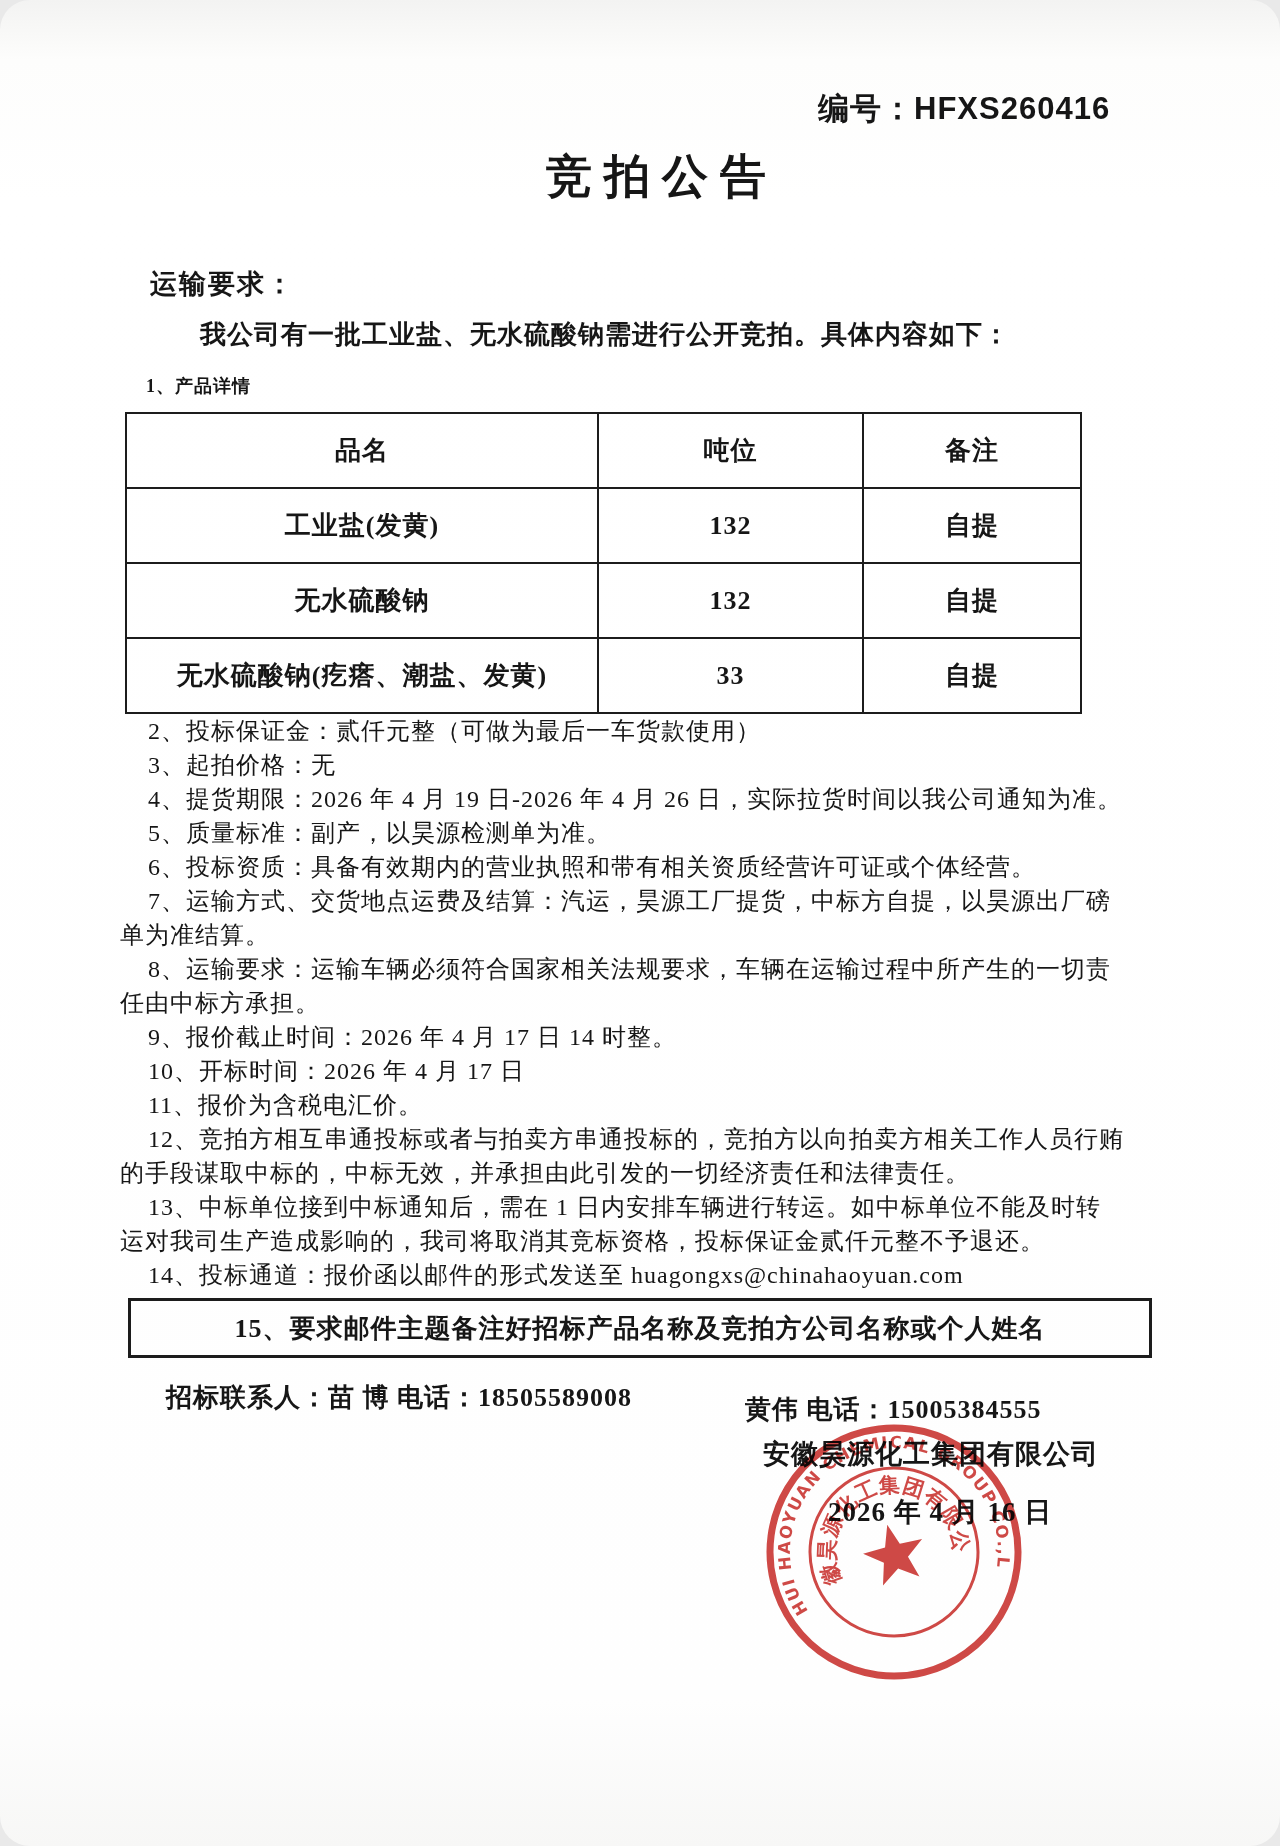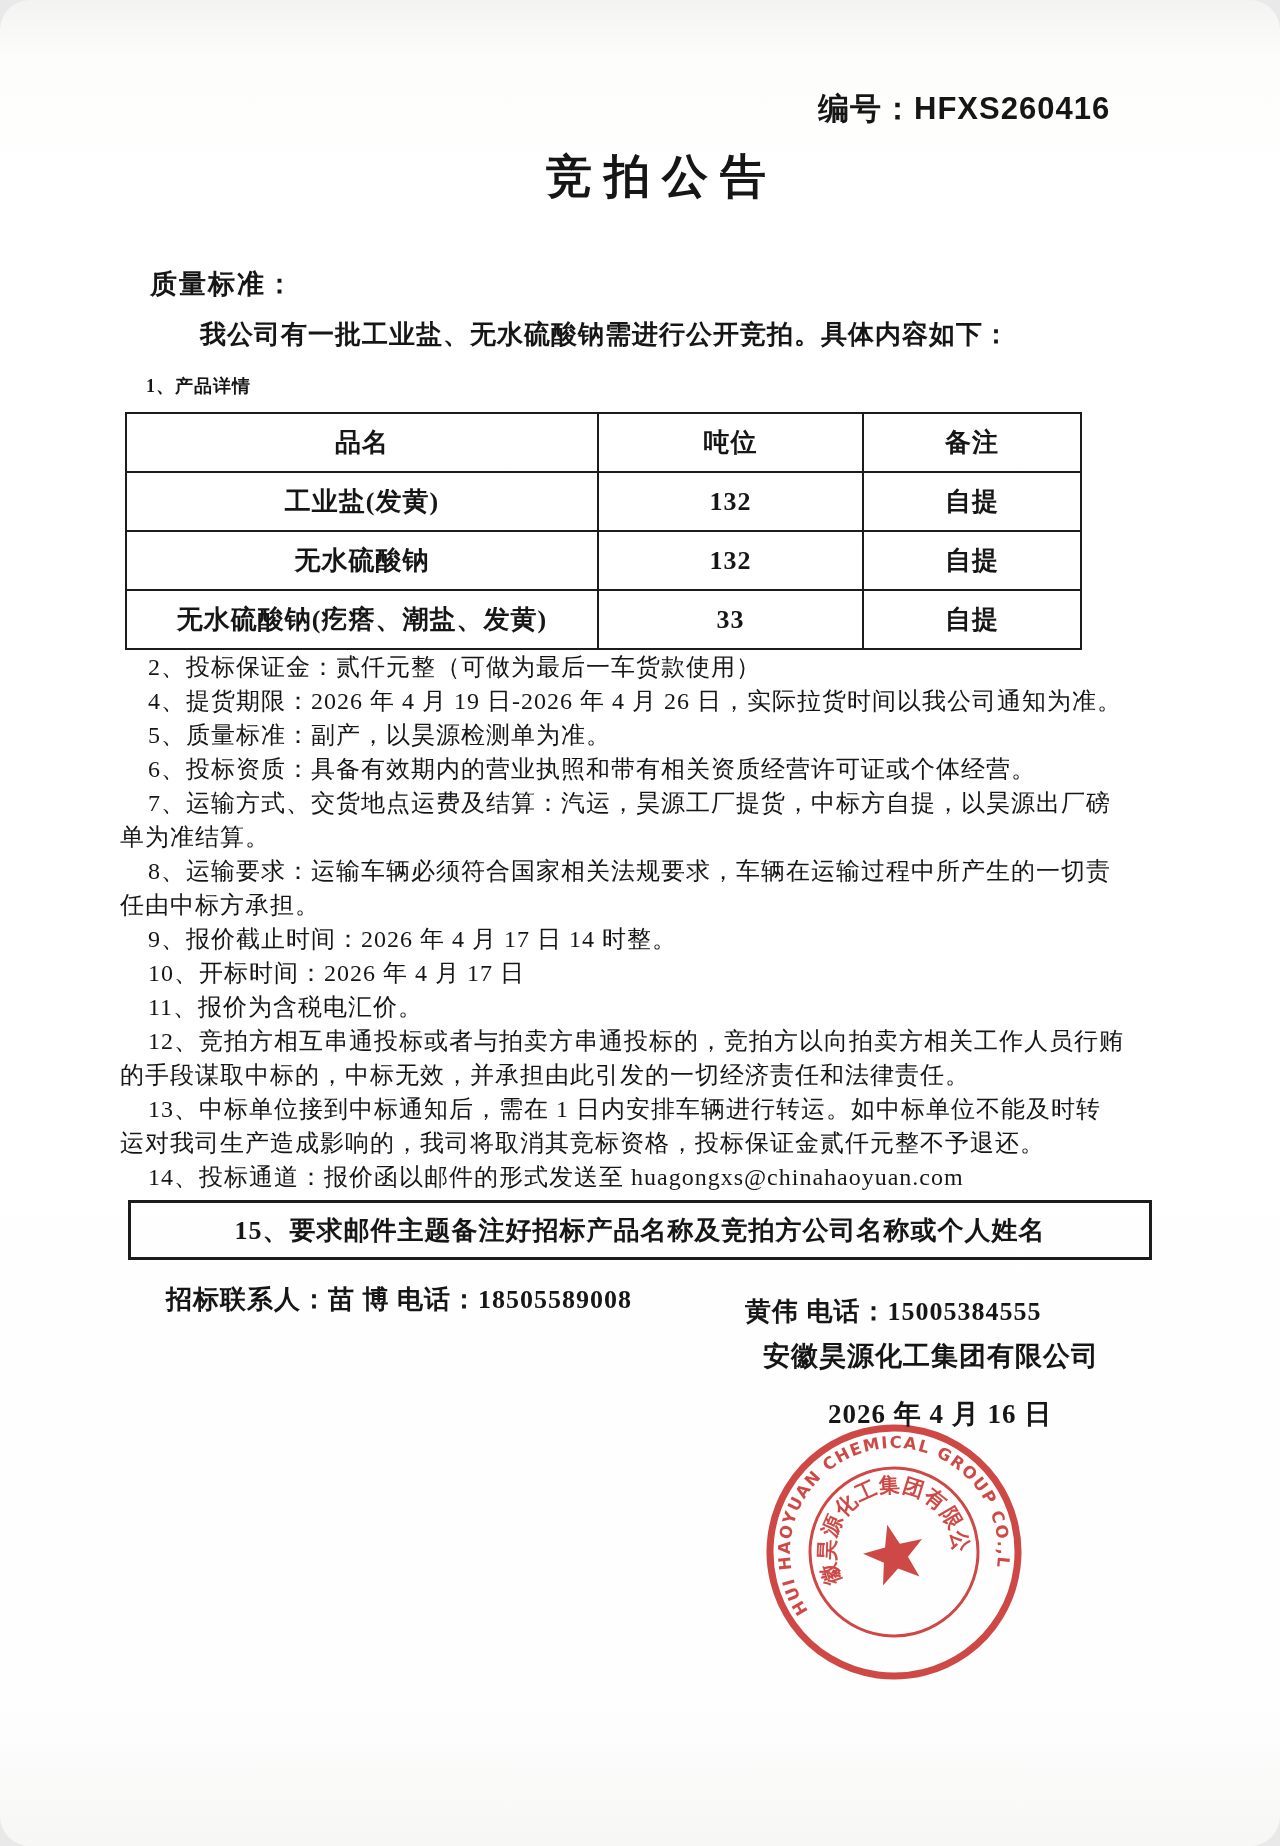--- a/index.html
+++ b/index.html
@@ -44,21 +44,21 @@
     margin:14px 0 0 125px;
     border-collapse:collapse;
     width:955px;
     table-layout:fixed;
   }
   table.products td,table.products th{
     border:2px solid #1c1c1c;
     height:41px;
     text-align:center;vertical-align:middle;
     font-size:26px;font-weight:bold;letter-spacing:1px;
-    padding:8px;
+    padding:16px;
   }
   col.c1{width:472px}col.c2{width:265px}col.c3{width:218px}
   p.item{
     margin:0 0 0 120px;width:1005px;
     font-size:24px;font-weight:normal;letter-spacing:1px;line-height:34px;
     text-indent:28px;
   }
   .m-i2{margin-top:20px}.m-i3{margin-top:16px}.m-i4{margin-top:12px}
   .m-i5{margin-top:10px}.m-i6{margin-top:0px}.m-i7{margin-top:0px}
   .m-i8{margin-top:6px}.m-i9{margin-top:14px}.m-i10{margin-top:8px}
@@ -98,21 +98,21 @@
 </style>
 </head>
 <body>
 
 <div class="page">
 
   <div class="doc-number">编号：HFXS260416</div>
 
   <div class="doc-title">竞拍公告</div>
 
-  <div class="salutation">质量标准：</div>
+  <div class="salutation">运输要求：</div>
 
   <div class="intro">我公司有一批工业盐、无水硫酸钠需进行公开竞拍。具体内容如下：</div>
 
   <div class="sec-heading">1、产品详情</div>
 
   <table class="products">
     <colgroup>
         <col class="c1">
         <col class="c2">
         <col class="c3">
@@ -135,20 +135,21 @@
       </tr>
       <tr>
         <td>无水硫酸钠(疙瘩、潮盐、发黄)</td>
         <td>33</td>
         <td>自提</td>
       </tr>
     </tbody>
   </table>
 
   <p class="item m-i2">2、投标保证金：贰仟元整（可做为最后一车货款使用）</p>
+  <p class="item m-i3">3、起拍价格：无</p>
   <p class="item m-i4">4、提货期限：2026 年 4 月 19 日-2026 年 4 月 26 日，实际拉货时间以我公司通知为准。</p>
   <p class="item m-i5">5、质量标准：副产，以昊源检测单为准。</p>
   <p class="item m-i6">6、投标资质：具备有效期内的营业执照和带有相关资质经营许可证或个体经营。</p>
   <p class="item m-i7">7、运输方式、交货地点运费及结算：汽运，昊源工厂提货，中标方自提，以昊源出厂磅单为准结算。</p>
   <p class="item m-i8">8、运输要求：运输车辆必须符合国家相关法规要求，车辆在运输过程中所产生的一切责任由中标方承担。</p>
   <p class="item m-i9">9、报价截止时间：2026 年 4 月 17 日 14 时整。</p>
   <p class="item m-i10">10、开标时间：2026 年 4 月 17 日</p>
   <p class="item m-i11">11、报价为含税电汇价。</p>
   <p class="item m-i12">12、竞拍方相互串通投标或者与拍卖方串通投标的，竞拍方以向拍卖方相关工作人员行贿的手段谋取中标的，中标无效，并承担由此引发的一切经济责任和法律责任。</p>
   <p class="item m-i13">13、中标单位接到中标通知后，需在 1 日内安排车辆进行转运。如中标单位不能及时转运对我司生产造成影响的，我司将取消其竞标资格，投标保证金贰仟元整不予退还。</p>

